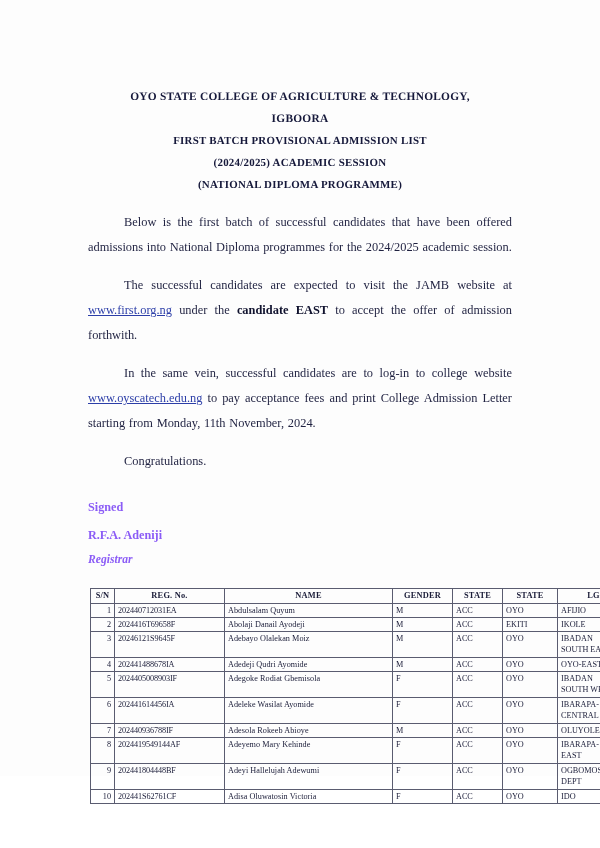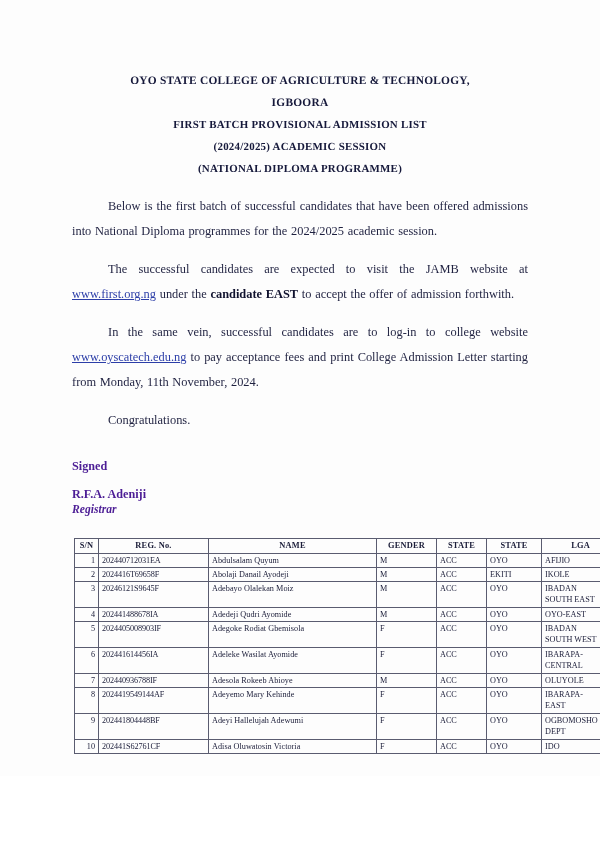--- a/index.html
+++ b/index.html
@@ -13,21 +13,21 @@
     font-family: "Liberation Serif", serif;
     color: #1c1c1c;
     overflow: hidden;
     position: relative;
   }
   .page {
     position: relative;
     width: 600px;
     height: 776px;
     box-sizing: border-box;
-    padding: 0;
+    padding: 16px;
     
     background: #fdfdfd;
   }
 
   
   .heading {
     padding-top: 70px;
     text-align: center;
   }
   .heading-line {
@@ -62,29 +62,29 @@
     color: #2c3ea8;
     text-decoration: underline;
   }
   .bold { font-weight: bold; color: #10122e; }
 
   
   .signature {
     margin-top: 26px;
     padding-left: 72px;
     font-size: 12.2px;
-    color: #4c1d95;
+    color: #8b5cf6;
   }
   .sig-signed {
     font-weight: bold;
     margin-bottom: 13px;
   }
   .sig-name {
     font-weight: bold;
-    margin-bottom: 1px;
+    margin-bottom: 10px;
   }
   .sig-role {
     font-style: italic;
     font-weight: bold;
     font-size: 11.6px;
   }
 
   
   .table-wrap {
     margin-top: 22px;

